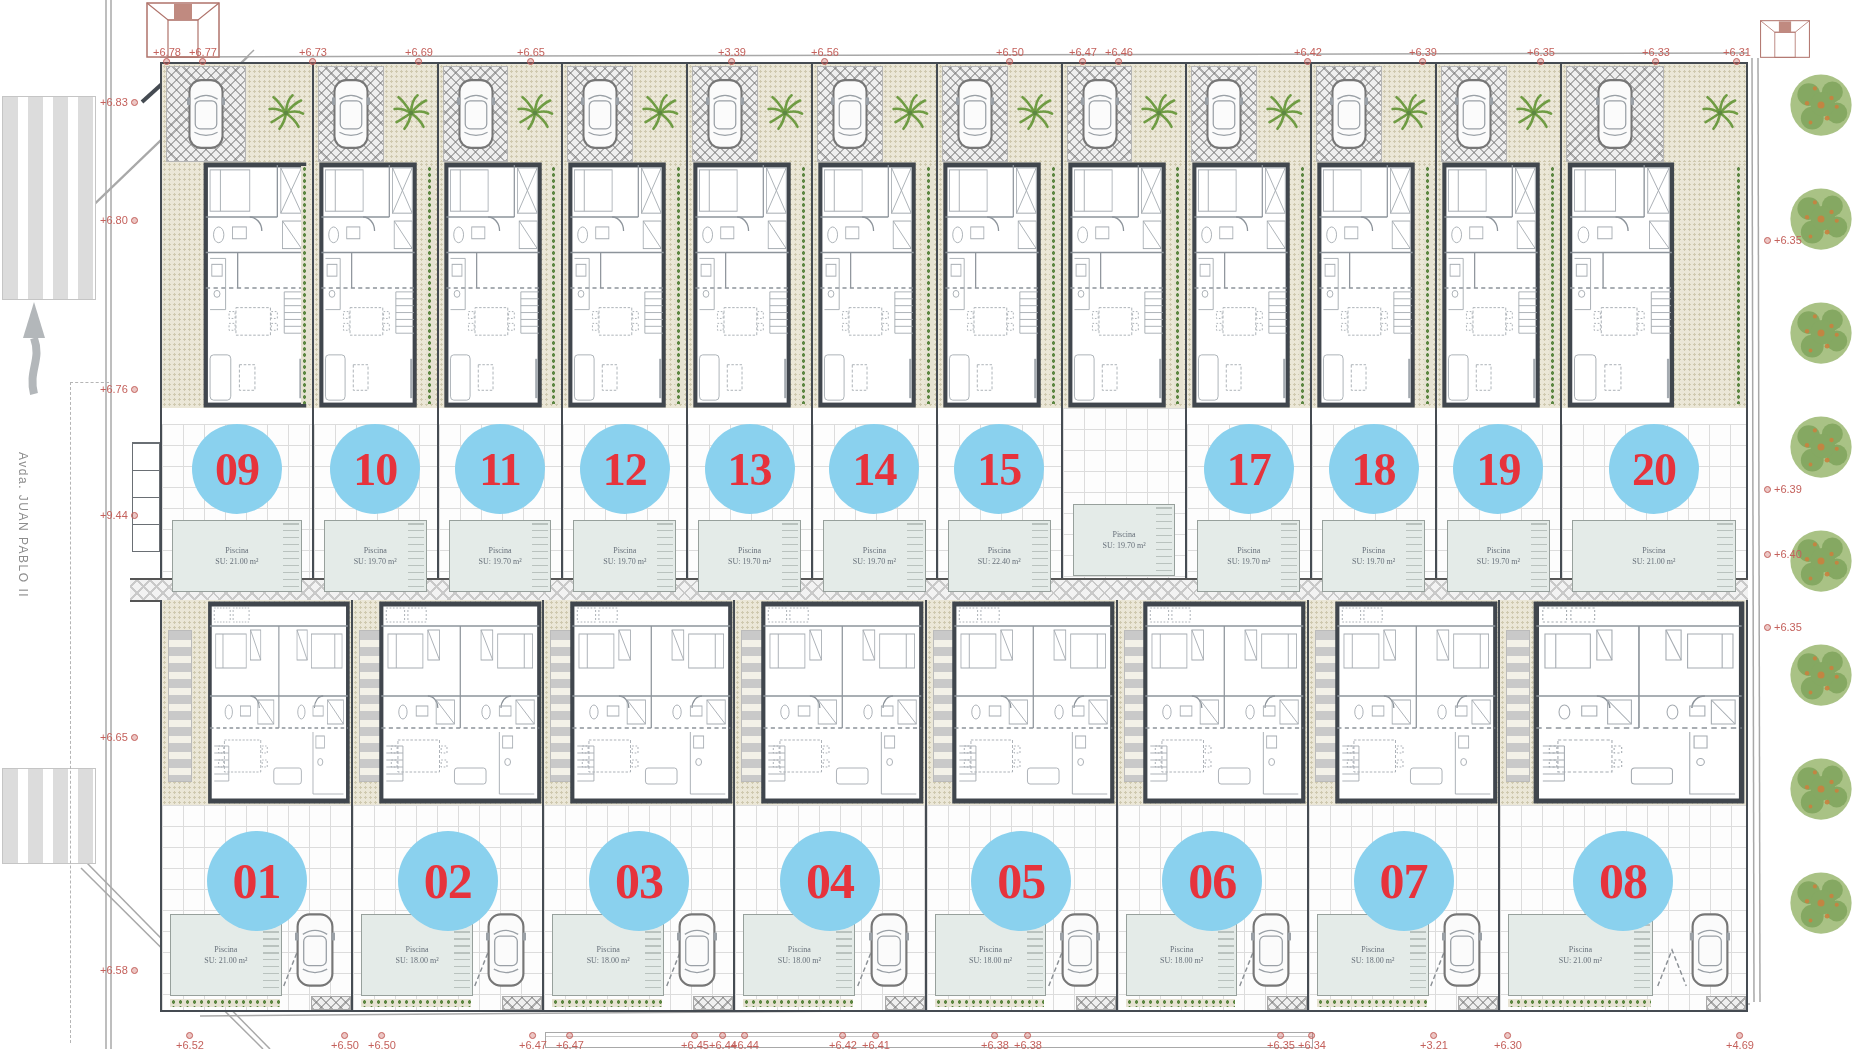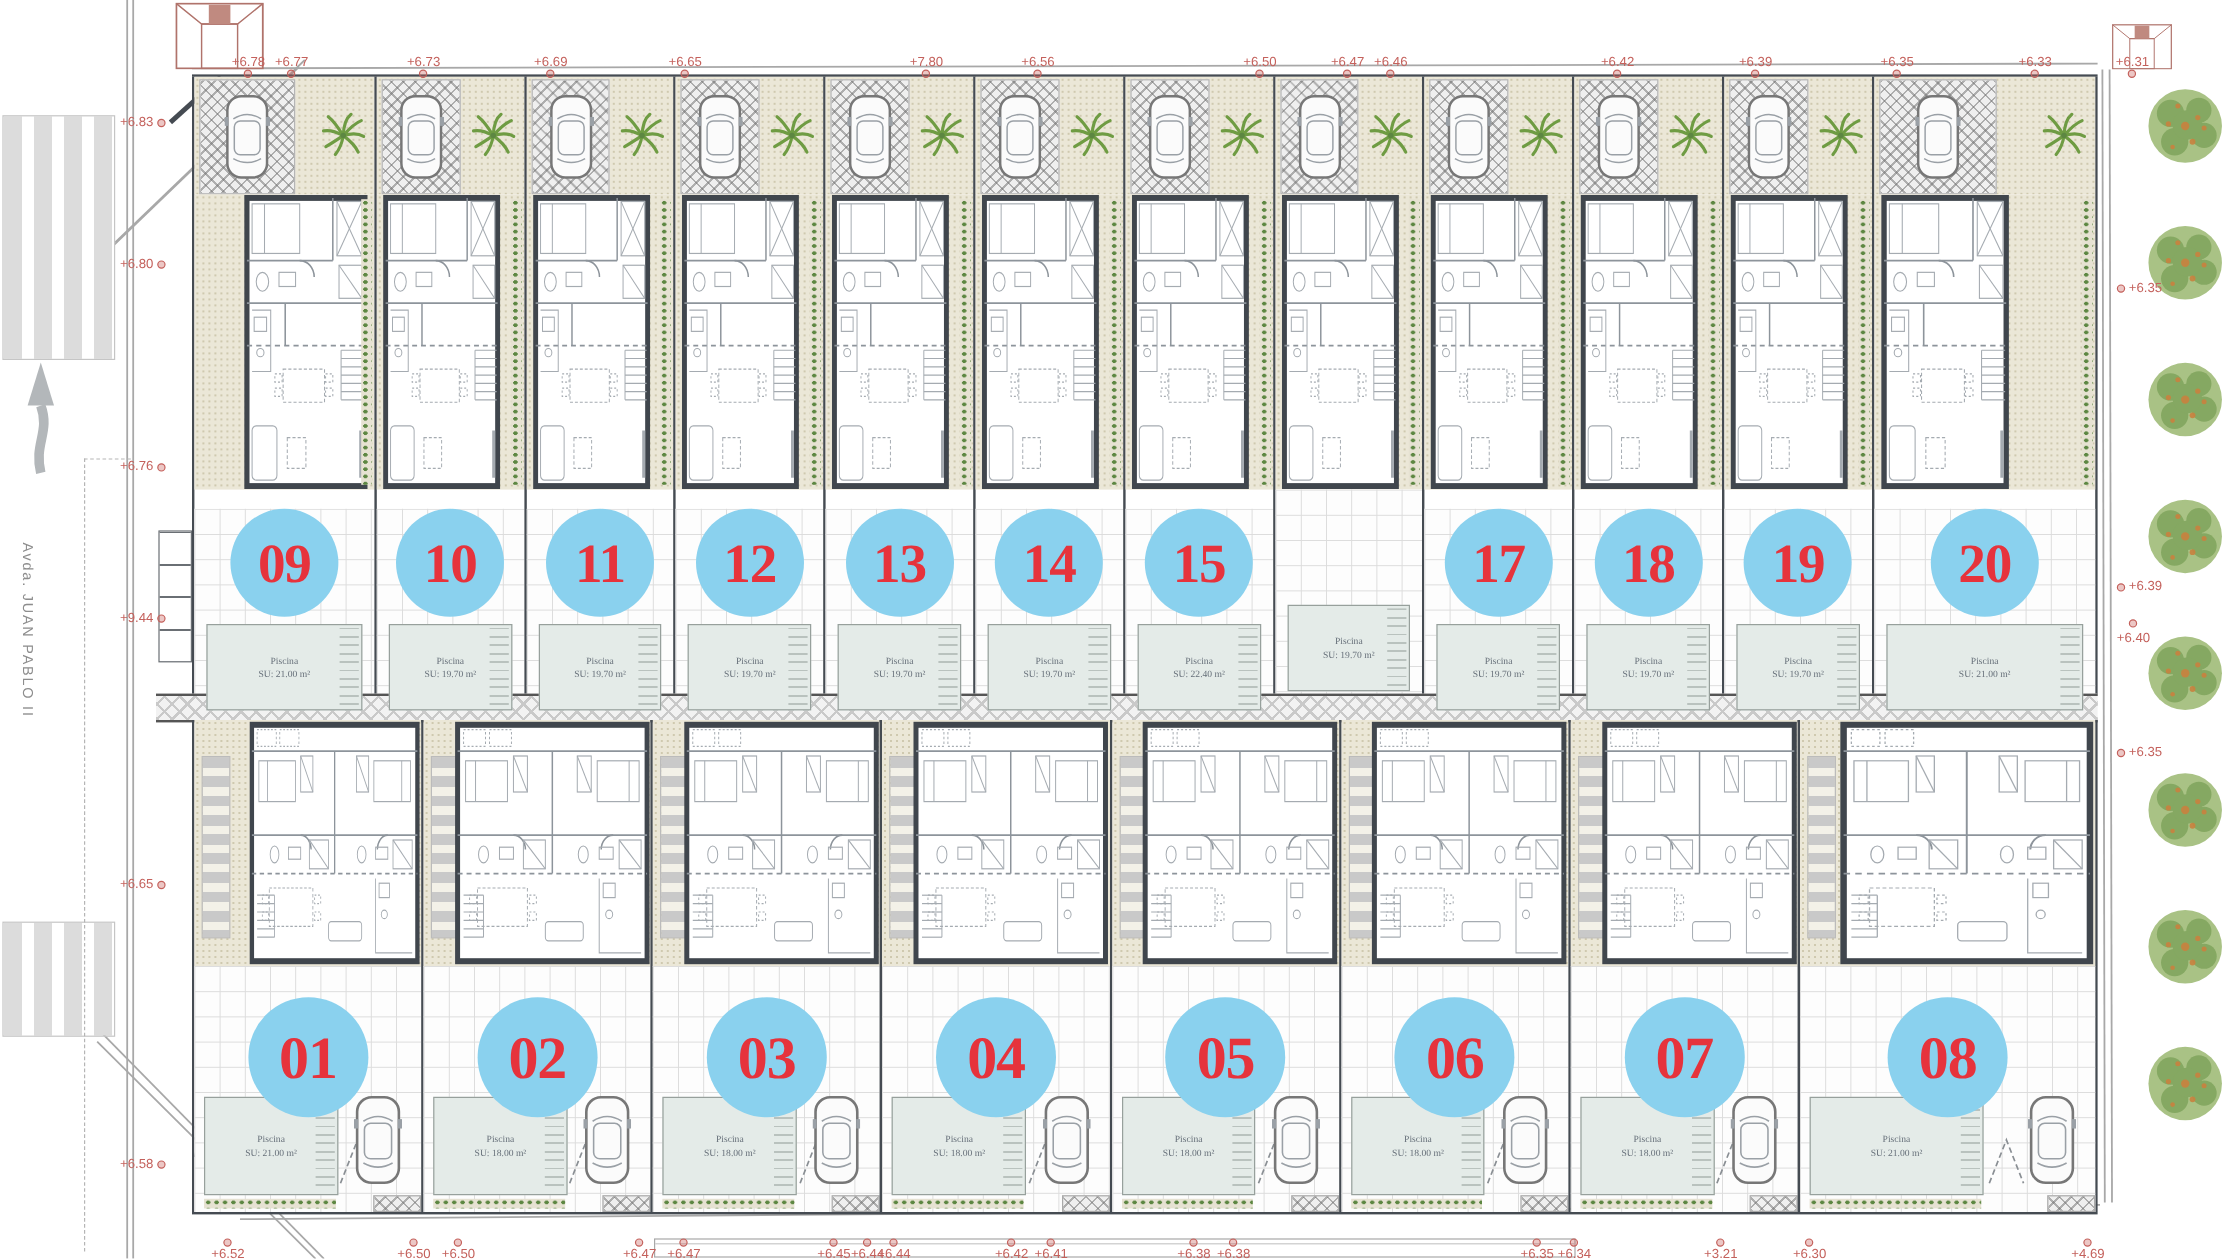--- a/index.html
+++ b/index.html
@@ -68,21 +68,21 @@
   .car-b{position:absolute;right:16px;bottom:18px;width:40px;height:84px;}
   .gate{position:absolute;right:0;bottom:0;width:38px;height:12px;border:1px solid #aaa;}
   .ramp{position:absolute;left:62%;bottom:20px;width:38px;height:46px;}
 
   .mid-strip{position:absolute;left:130px;top:578px;width:1618px;height:20px;}
 
   
   .mk{position:absolute;color:var(--marker);font-size:11px;white-space:nowrap;z-index:6;}
   .mdot{display:inline-block;width:5px;height:5px;border:1px solid var(--marker);border-radius:50%;
       background:rgba(200,95,90,.35);vertical-align:middle;}
-  .mk-top{top:46px;display:flex;flex-direction:column;align-items:center;transform:translateX(-50%);margin-left:40px;}
+  .mk-top{top:46px;display:flex;flex-direction:column;align-items:center;transform:translateX(-50%);}
   .mk-bottom{top:1032px;display:flex;flex-direction:column;align-items:center;transform:translateX(-50%);}
   .mk-left{left:100px;display:flex;align-items:center;gap:3px;}
   .mk-right{left:1764px;display:flex;align-items:center;gap:3px;}
 
   
   .zebra{position:absolute;border:1px solid #c5c5c5;
       background:repeating-linear-gradient(90deg,#dcdcdc 0 15px,#ffffff 15px 25px);}
   .zebra-top{left:2px;top:96px;width:92px;height:202px;}
   .zebra-bottom{left:2px;top:768px;width:92px;height:94px;}
   .street-label{position:absolute;left:16px;top:452px;height:160px;color:#8d8d8d;font-size:12px;
@@ -891,21 +891,21 @@
       </div>
       <div class="mk mk-top" style="left: 419px;">
         <span>+6.69</span>
         <span class="mdot"></span>
       </div>
       <div class="mk mk-top" style="left: 531px;">
         <span>+6.65</span>
         <span class="mdot"></span>
       </div>
       <div class="mk mk-top" style="left: 732px;">
-        <span>+7.80</span>
+        <span>+3.39</span>
         <span class="mdot"></span>
       </div>
       <div class="mk mk-top" style="left: 825px;">
         <span>+6.56</span>
         <span class="mdot"></span>
       </div>
       <div class="mk mk-top" style="left: 1010px;">
         <span>+6.50</span>
         <span class="mdot"></span>
       </div>
@@ -1030,21 +1030,21 @@
         <span class="mdot"></span>
       </div>
       <div class="mk mk-right" style="top: 234px;">
         <span class="mdot"></span>
         <span>+6.35</span>
       </div>
       <div class="mk mk-right" style="top: 483px;">
         <span class="mdot"></span>
         <span>+6.39</span>
       </div>
-      <div class="mk mk-right" style="top: 516px; flex-direction: column;">
+      <div class="mk mk-right" style="top: 548px;">
         <span class="mdot"></span>
         <span>+6.40</span>
       </div>
       <div class="mk mk-right" style="top: 621px;">
         <span class="mdot"></span>
         <span>+6.35</span>
       </div>
     </div>
 
   <div class="trees-right" id="trees-right">

